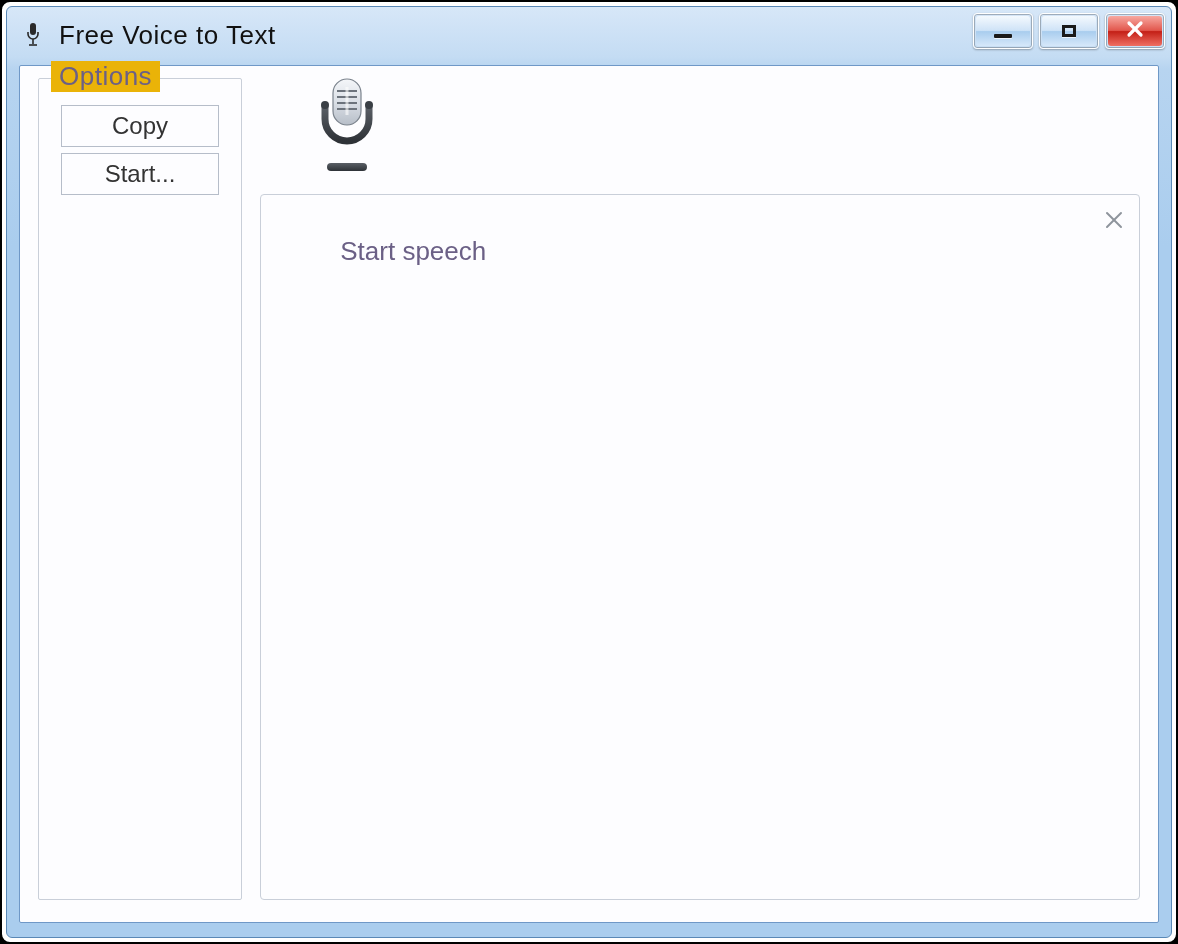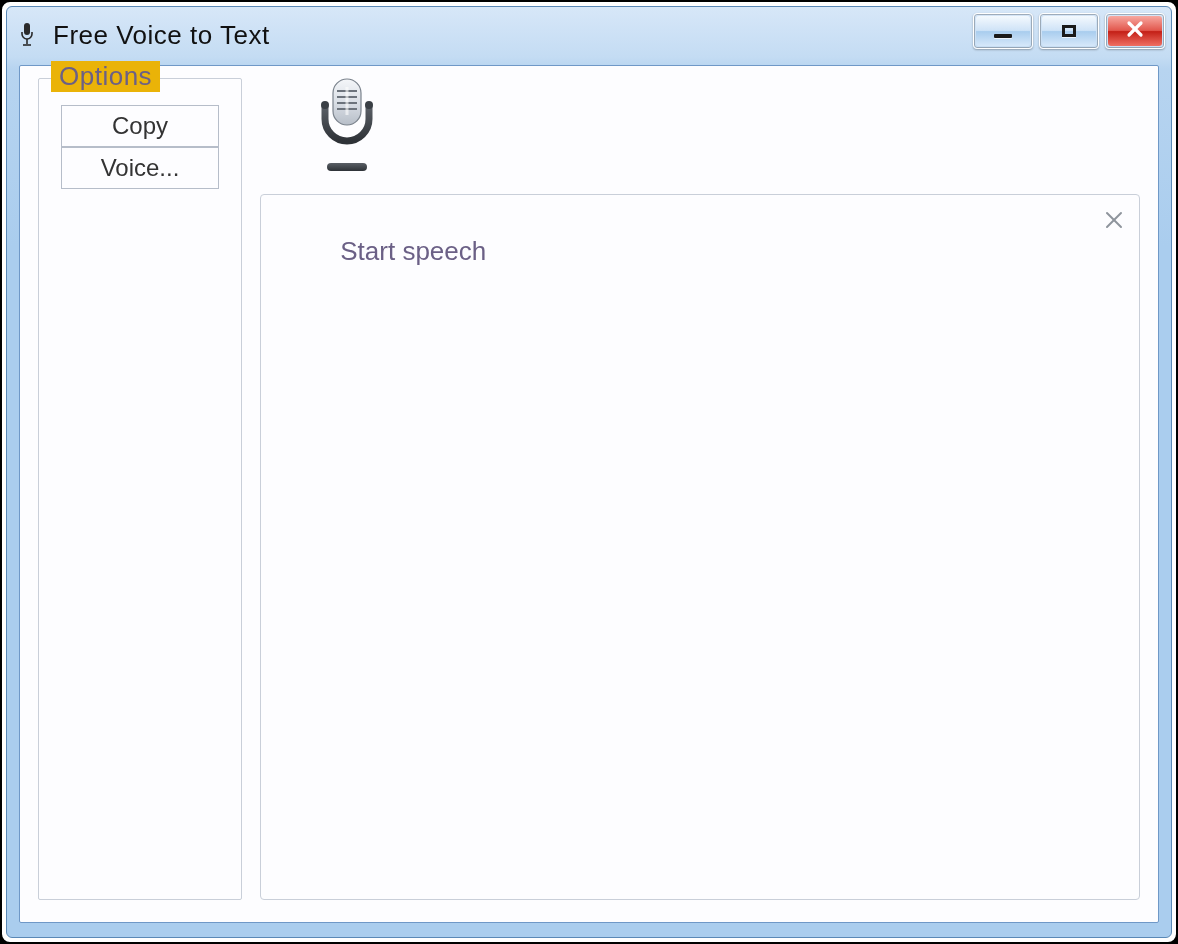--- a/index.html
+++ b/index.html
@@ -23,21 +23,21 @@
         #b7d4f0 62px,
         #aacdee 240px,
         #aacdee 100%);
     }
 
     
     .titlebar {
       height: 56px;
       display: flex;
       align-items: center;
-      padding-left: 8px;
+      padding-left: 14px;
       position: relative;
     }
     .titlebar .app-icon {
       width: 24px; height: 30px;
       display: flex; align-items: center; justify-content: center;
     }
     .titlebar .title {
       font-size: 26px;
       letter-spacing: 0.5px;
       color: #111;
@@ -88,21 +88,21 @@
       border-radius: 2px;
     }
     .options-legend {
       position: absolute; top: -18px; left: 12px;
       background: #eab308;
       padding: 0 8px;
       font-size: 26px;
       color: #6b6086;
       letter-spacing: 0.5px;
     }
-    .options-inner { padding: 26px 22px 12px 22px; display: flex; flex-direction: column; }
+    .options-inner { padding: 26px 22px 12px 22px; display: flex; flex-direction: column; gap: 6px; }
     .opt-btn {
       height: 42px;
       border: 1px solid #b6bdc9;
       background: #fdfdff;
       font-size: 24px;
       color: #333;
       cursor: default;
       font-family: inherit;
       font-weight: 300;
     }
@@ -171,21 +171,21 @@
         </div>
       </div>
     </div>
 
     <div class="client">
 
       <div class="options-group">
         <div class="options-legend">Options</div>
         <div class="options-inner">
           <button class="opt-btn">Copy</button>
-          <button class="opt-btn">Voice...</button>
+          <button class="opt-btn">Start...</button>
         </div>
       </div>
 
       <div class="main-area">
         <div class="mic-big">
           <svg width="80" height="104" viewBox="0 0 80 104">
             <defs>
               <linearGradient id="capG" x1="0" y1="0" x2="0" y2="1">
                 <stop offset="0" stop-color="#f4f6f9"></stop>
                 <stop offset="0.5" stop-color="#dadfe6"></stop>

